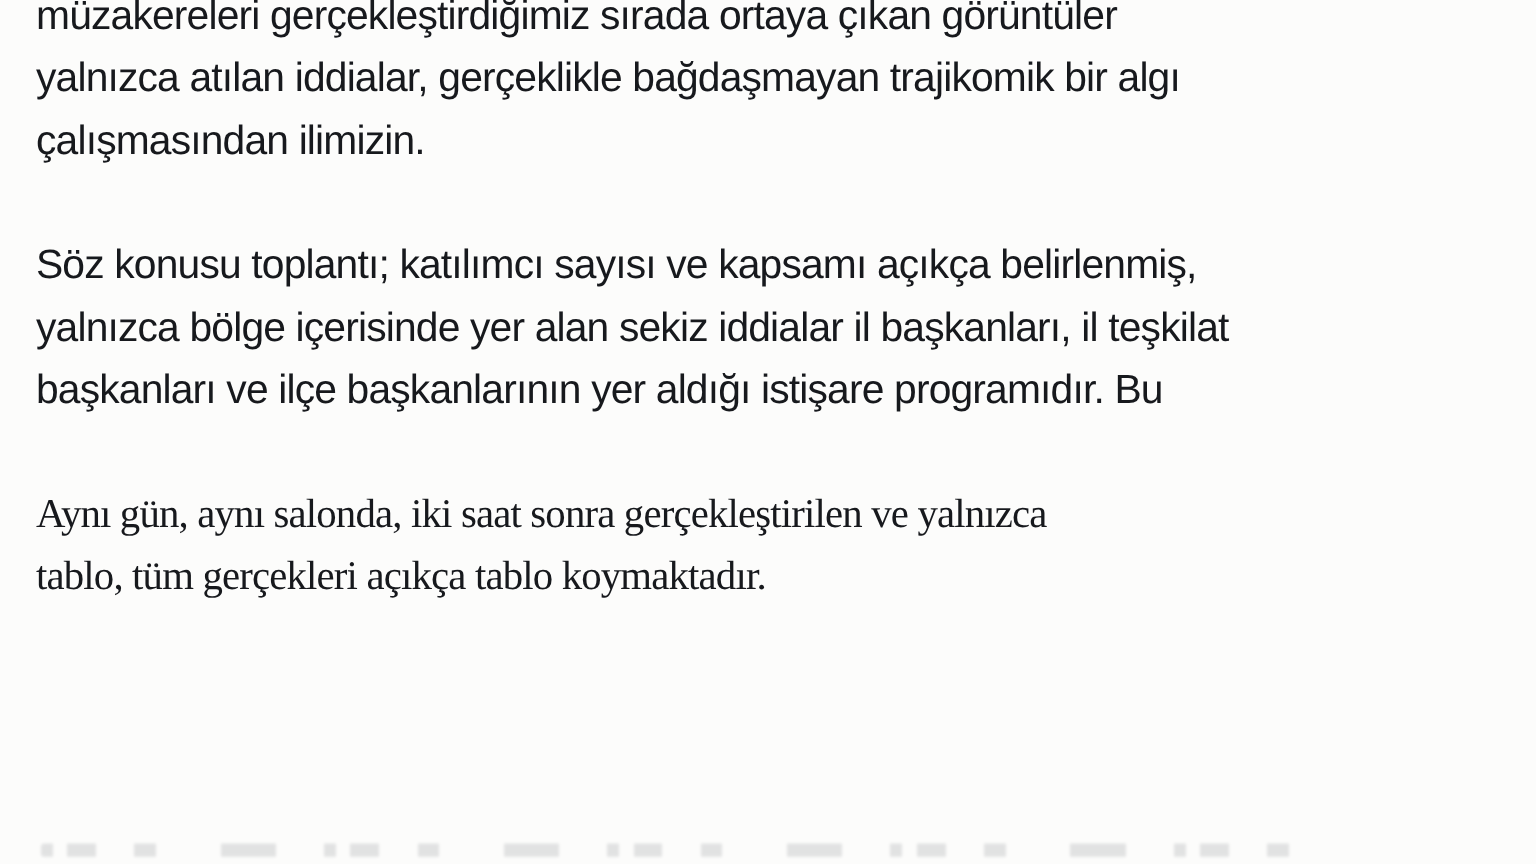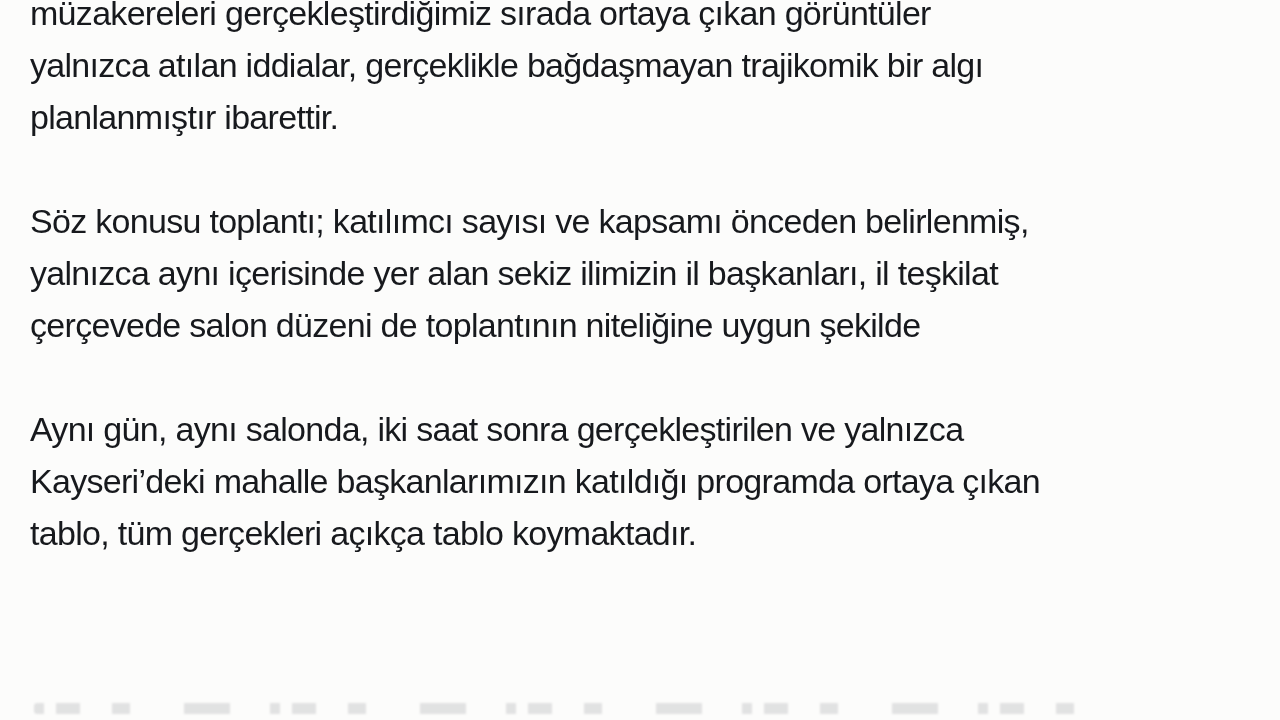--- a/index.html
+++ b/index.html
@@ -29,20 +29,21 @@
     letter-spacing: -0.7px;
     color: #17191d;
     filter: blur(0.3px);
   }
   .text-block p {
     margin: 0 0 52px 0;
     padding: 0;
   }
   .text-block p:last-child {
     margin-bottom: 0;
+    font-family: Liberation Serif, serif;
   }
   .line {
     display: block;
     white-space: nowrap;
   }
   
   .clipped-next-line {
     position: absolute;
     left: 34px;
     top: 703px;
@@ -62,32 +63,31 @@
 </head>
 <body>
 
 <div class="page">
 
   <div class="text-block">
 
     <p>
       <span class="line">müzakereleri gerçekleştirdiğimiz sırada ortaya çıkan görüntüler</span>
       <span class="line">yalnızca atılan iddialar, gerçeklikle bağdaşmayan trajikomik bir algı</span>
-      <span class="line">planlanmıştır ibarettir.</span>
+      <span class="line">çalışmasından ilimizin.</span>
     </p>
 
     <p>
-      <span class="line">Söz konusu toplantı; katılımcı sayısı ve kapsamı önceden belirlenmiş,</span>
-      <span class="line">yalnızca aynı içerisinde yer alan sekiz ilimizin il başkanları, il teşkilat</span>
-      <span class="line">çerçevede salon düzeni de toplantının niteliğine uygun şekilde</span>
+      <span class="line">Söz konusu toplantı; katılımcı sayısı ve kapsamı açıkça belirlenmiş,</span>
+      <span class="line">yalnızca bölge içerisinde yer alan sekiz iddialar il başkanları, il teşkilat</span>
+      <span class="line">başkanları ve ilçe başkanlarının yer aldığı istişare programıdır. Bu</span>
     </p>
 
     <p>
       <span class="line">Aynı gün, aynı salonda, iki saat sonra gerçekleştirilen ve yalnızca</span>
-      <span class="line">Kayseri’deki mahalle başkanlarımızın katıldığı programda ortaya çıkan</span>
       <span class="line">tablo, tüm gerçekleri açıkça tablo koymaktadır.</span>
     </p>
 
   </div>
 
   <div class="clipped-next-line"></div>
 
 </div>
 
 </body></html>

